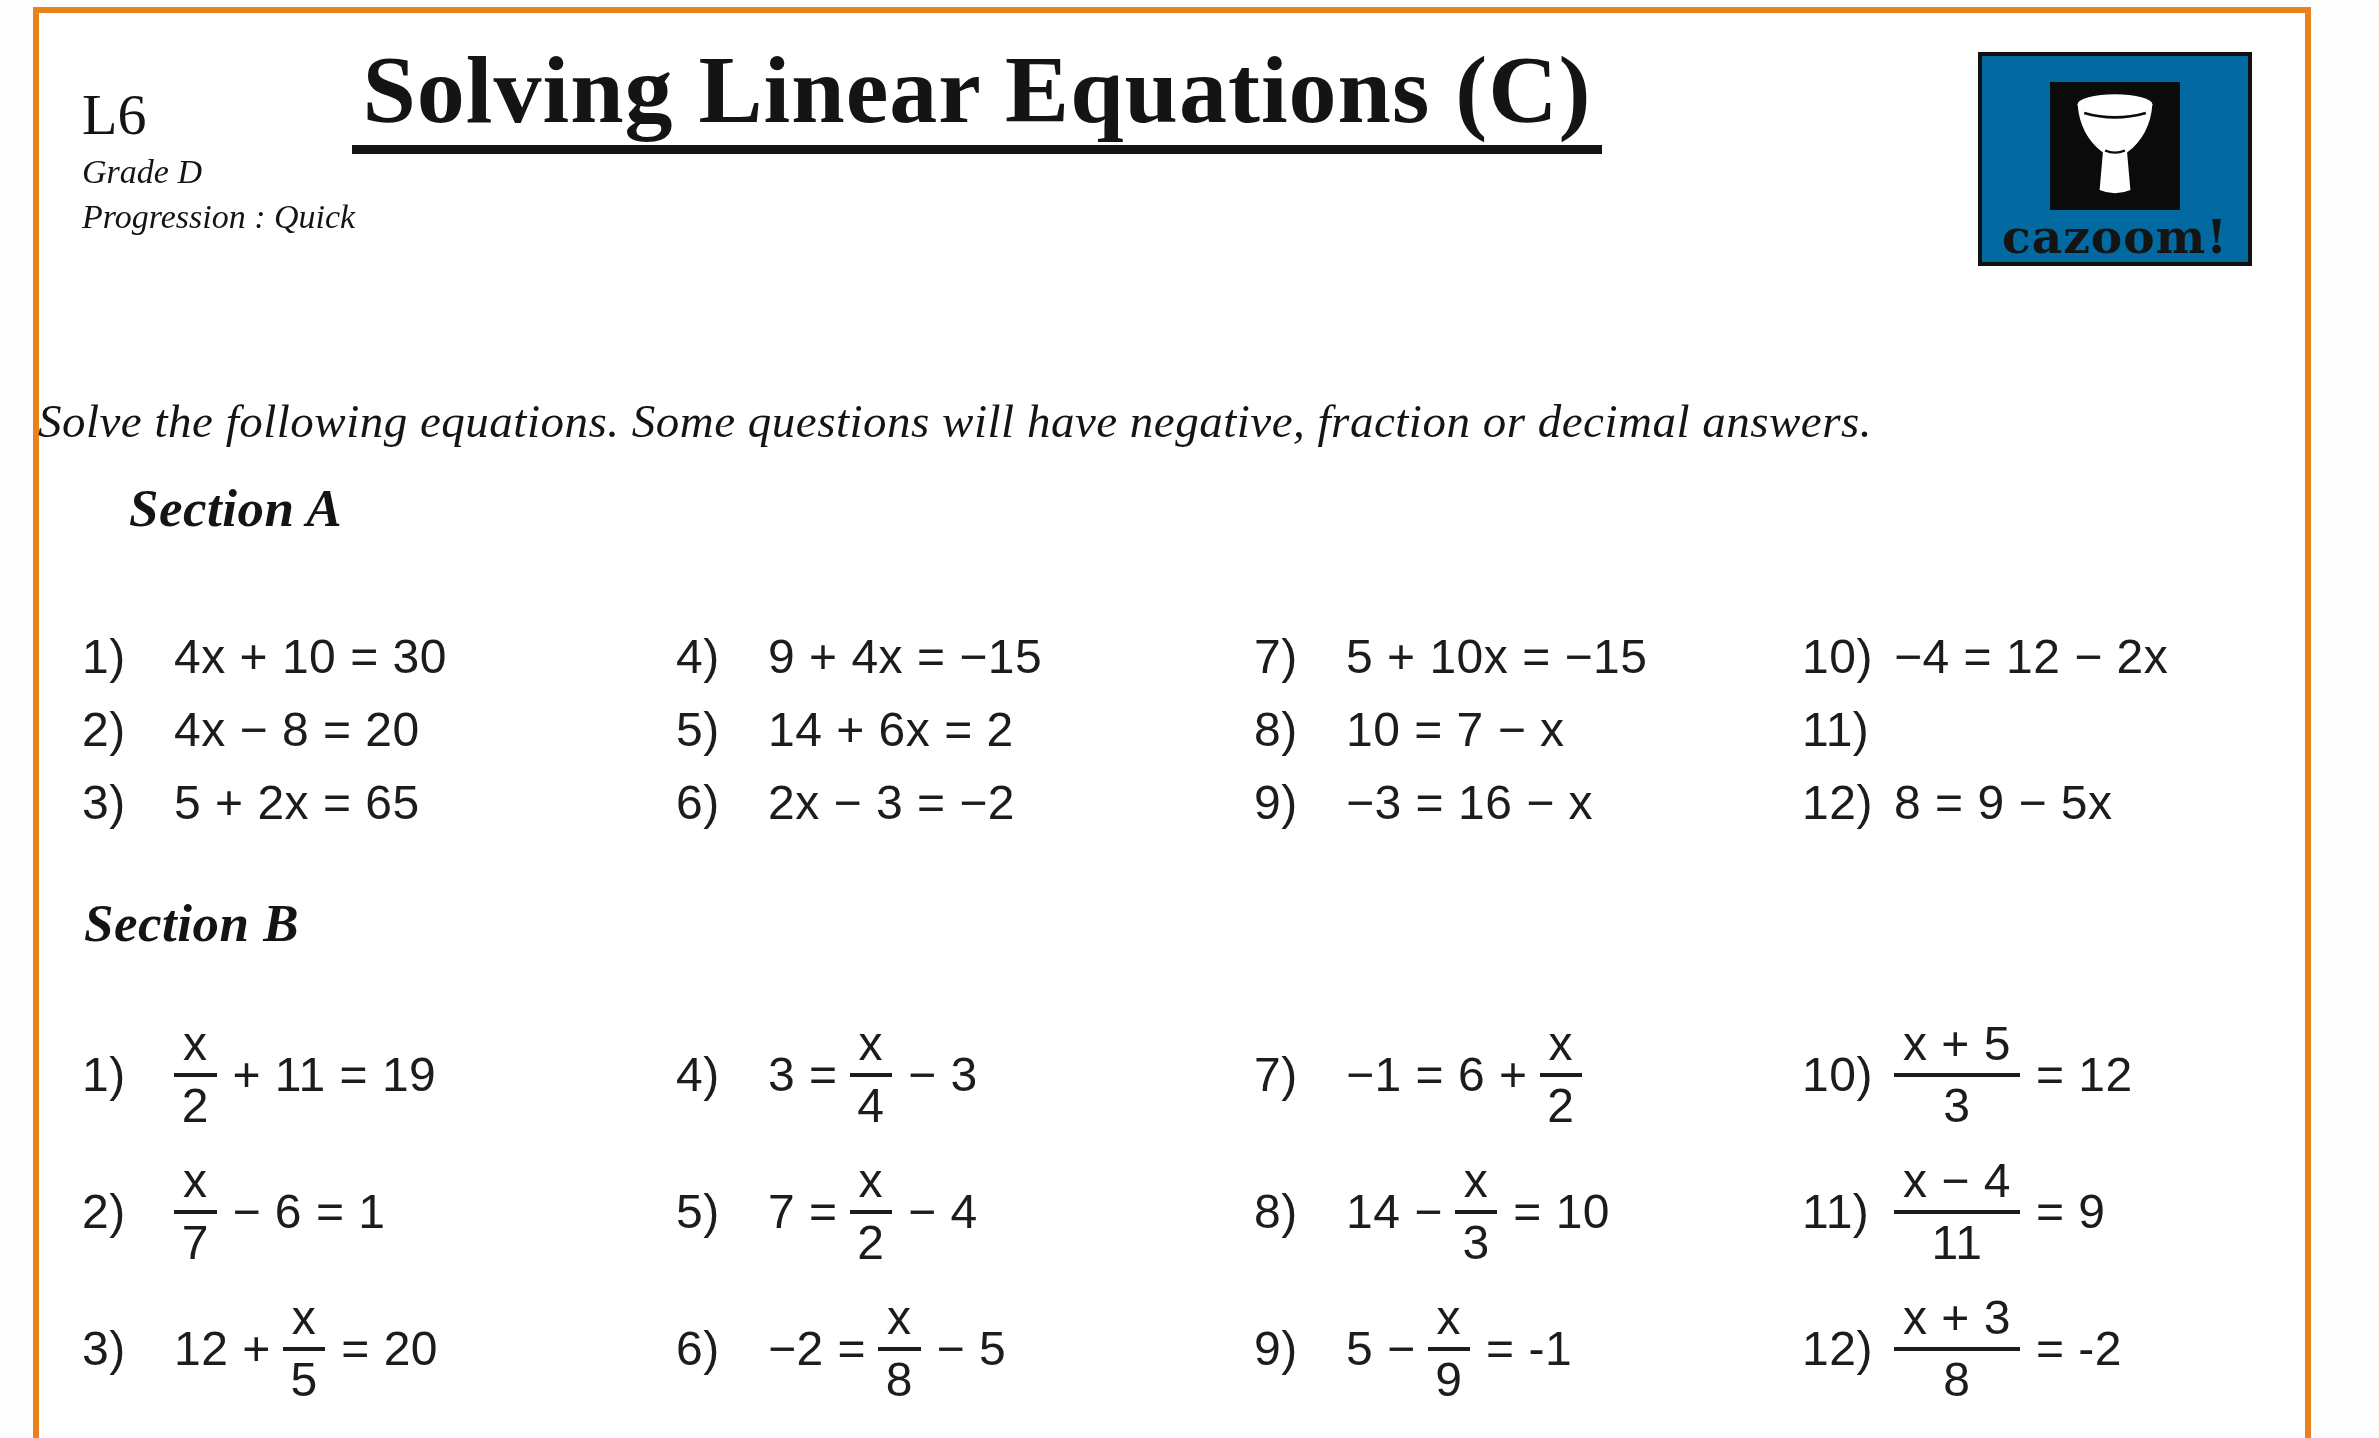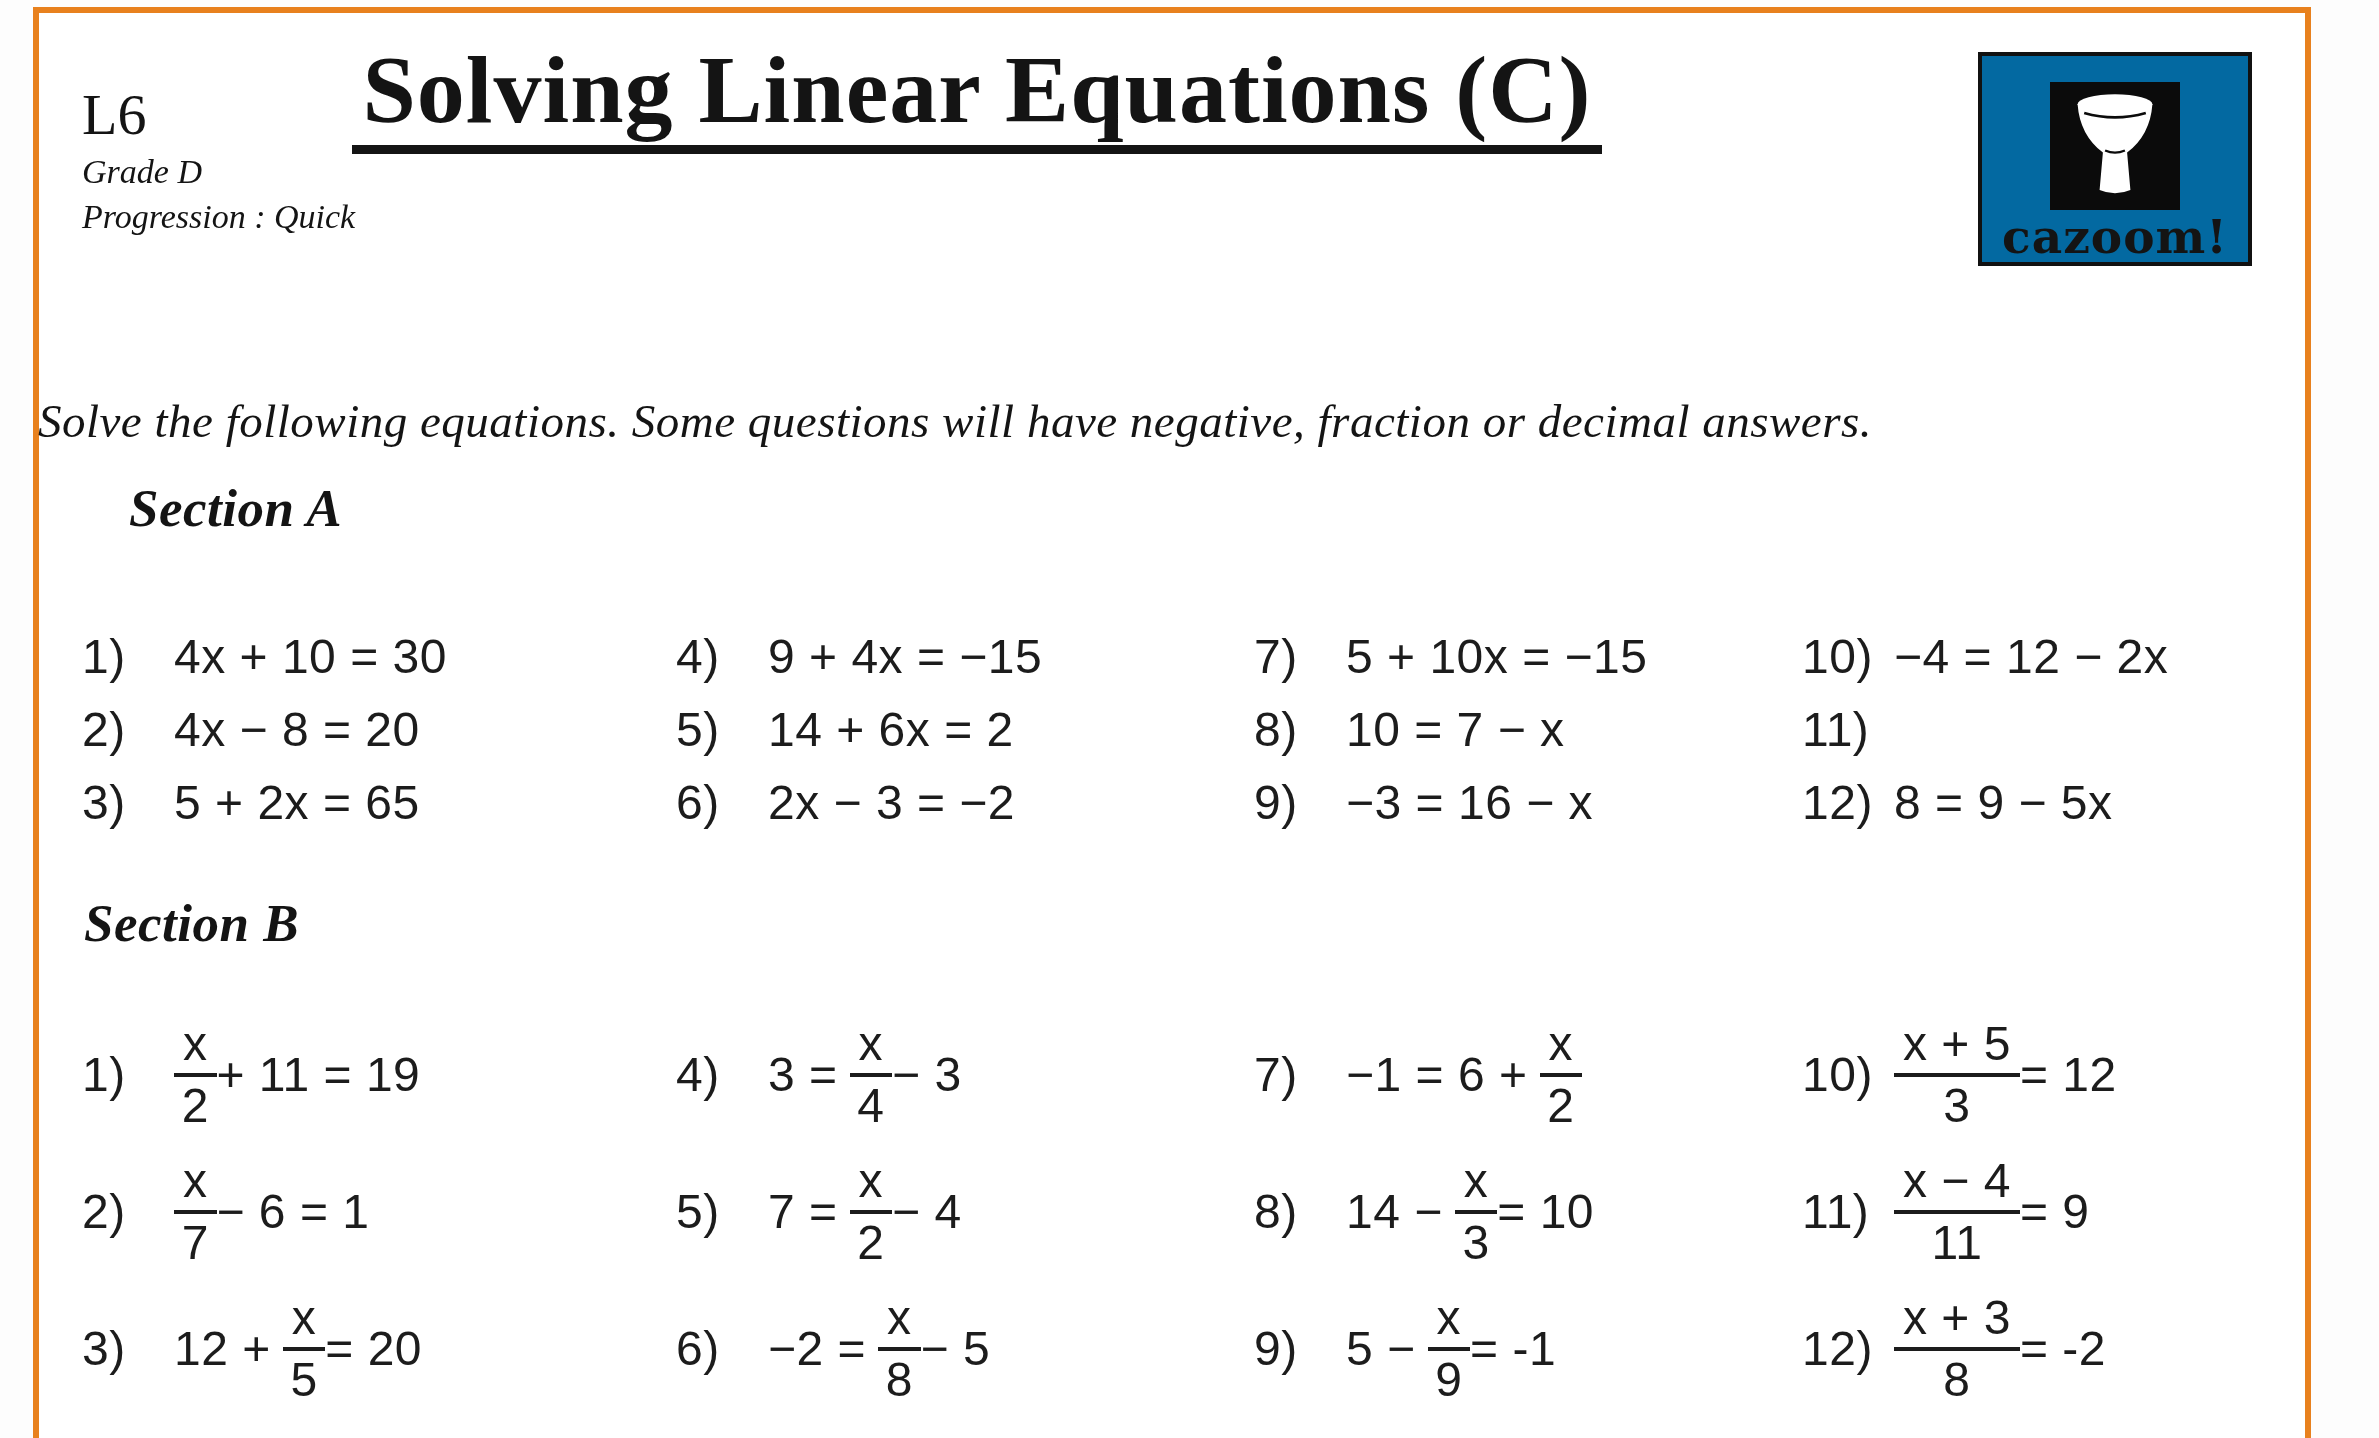--- a/index.html
+++ b/index.html
@@ -64,21 +64,21 @@
   .grid-a{top:620px;grid-auto-rows:73px;}
   .grid-b{top:1006px;grid-auto-rows:137px;}
   .prob{
     display:flex;align-items:center;
     font-family:"Liberation Sans", sans-serif;
     font-size:48px;color:#1c1c1c;letter-spacing:0.5px;white-space:nowrap;
   }
   .pnum{width:92px;flex:0 0 auto;}
   .peq{display:inline-flex;align-items:center;}
   .pre:not(:empty){margin-right:12px;}
-  .post:not(:empty){margin-left:0;}
+  .post:not(:empty){margin-left:16px;}
   .frac{
     display:inline-flex;flex-direction:column;align-items:center;
     text-align:center;line-height:1.08;
   }
   .frac .fn{border-bottom:4px solid #1c1c1c;padding:0 9px 3px 9px;}
   .frac .fd{padding-top:3px;}
 </style>
 </head>
 <body>
 

